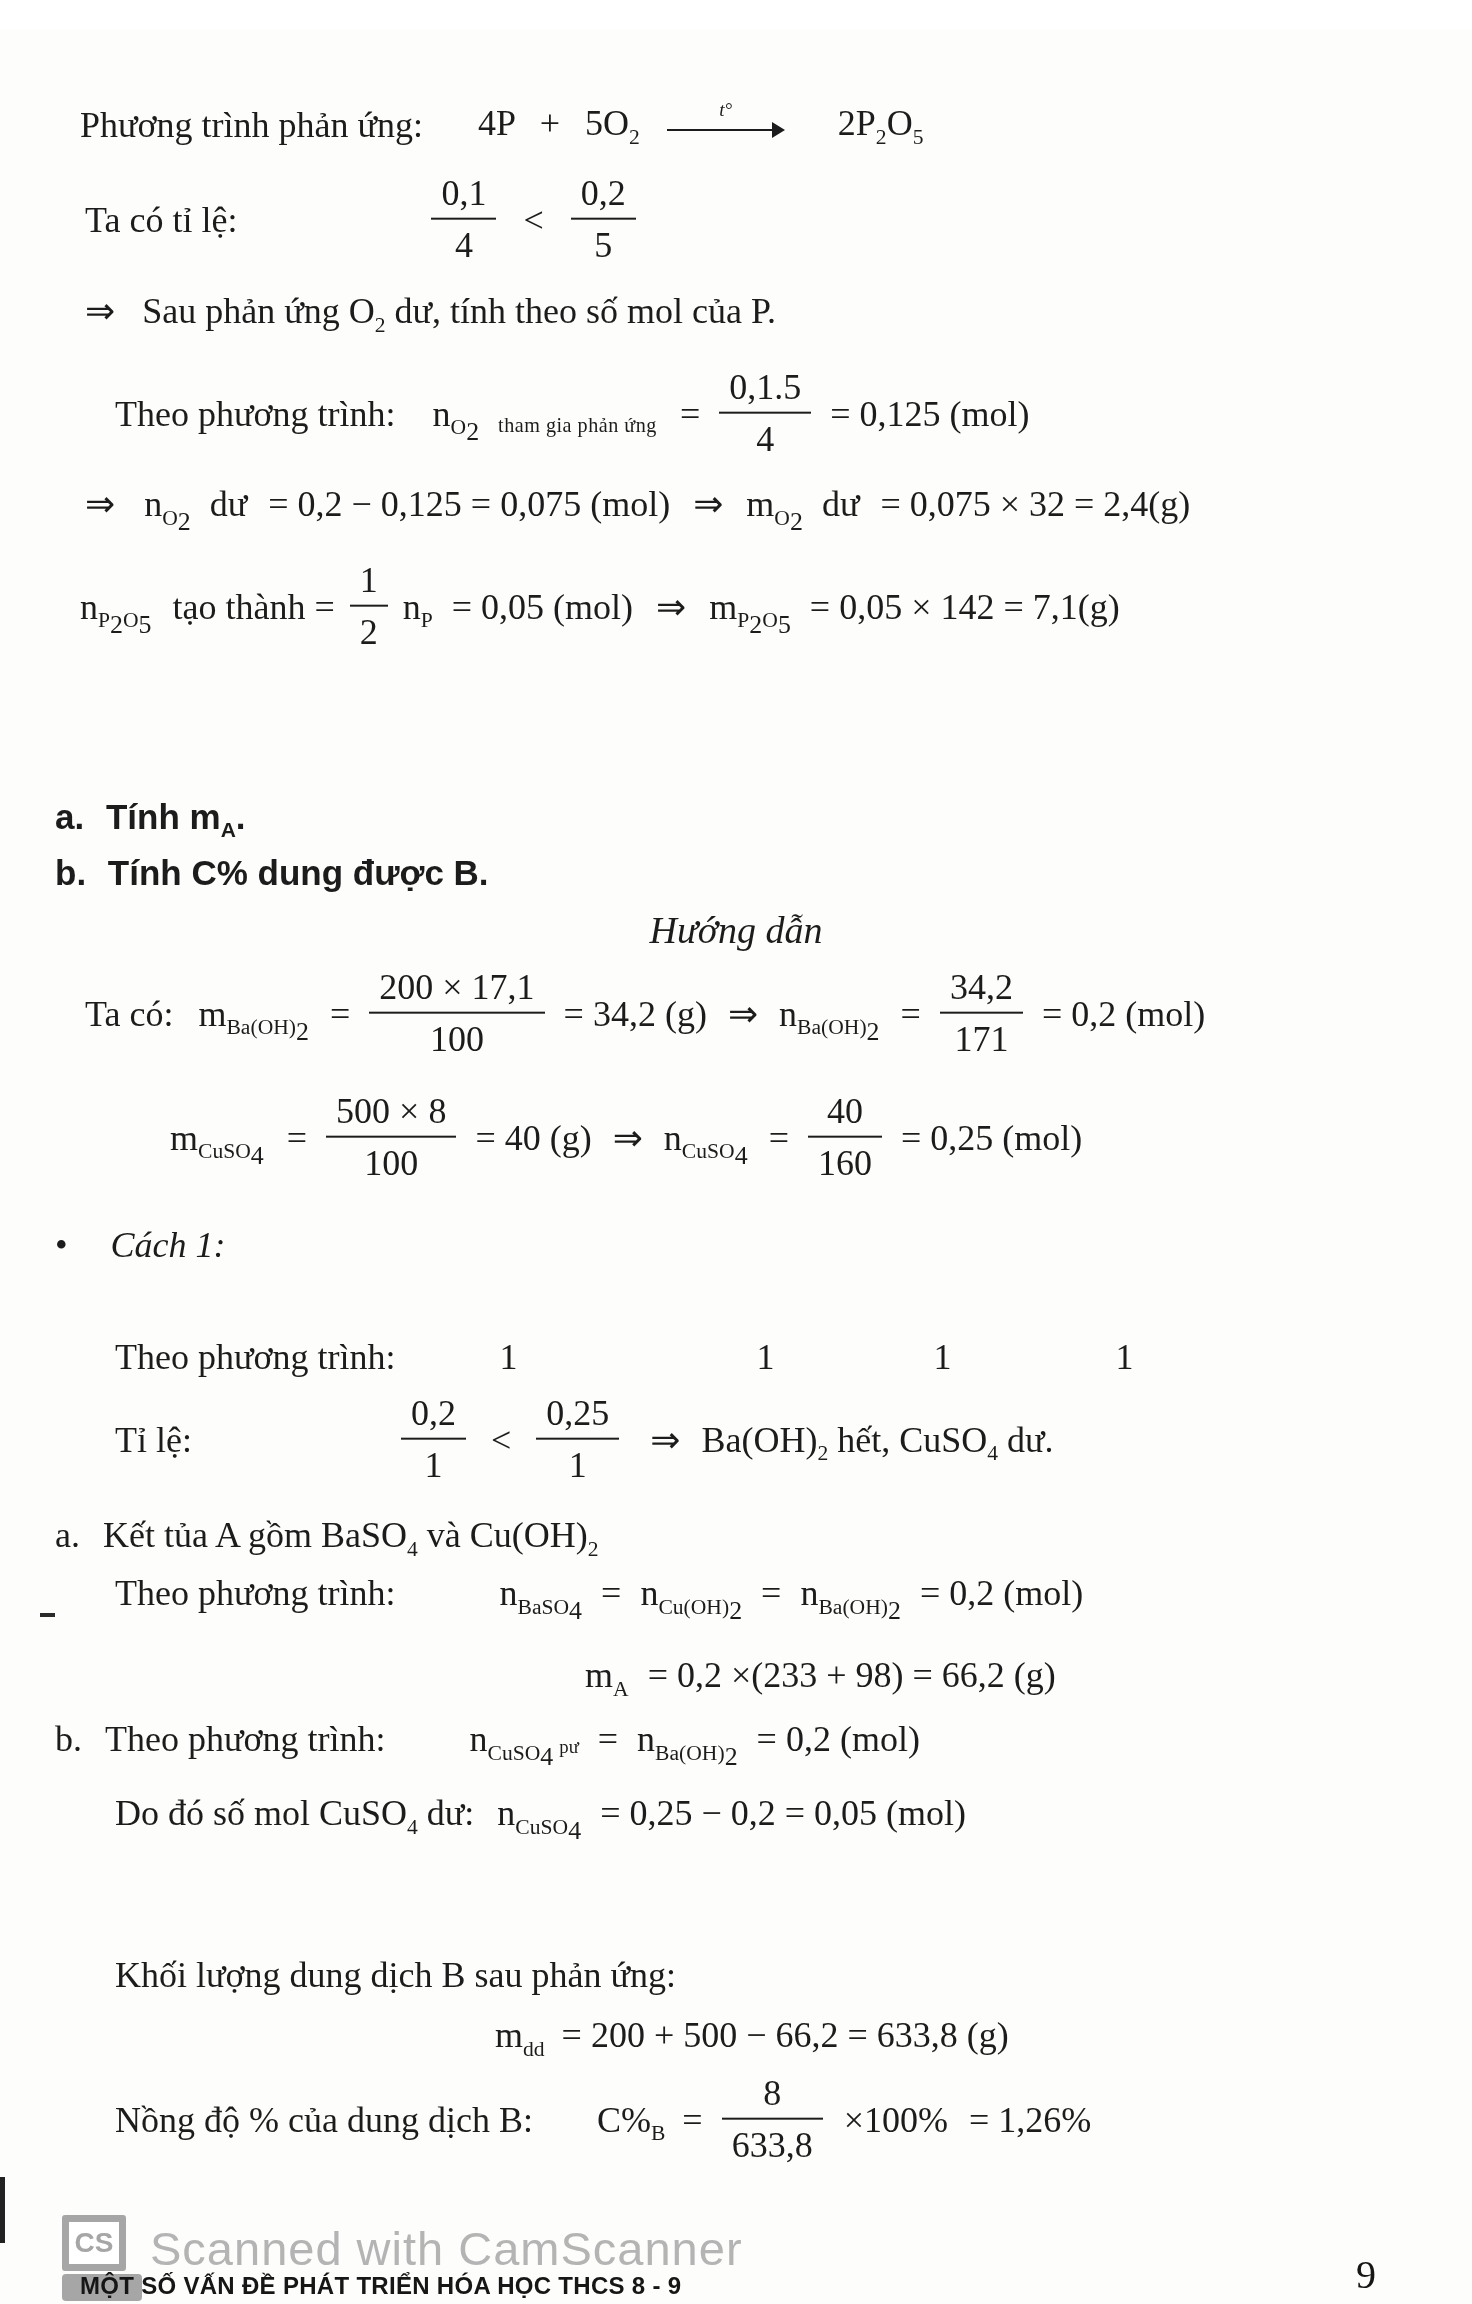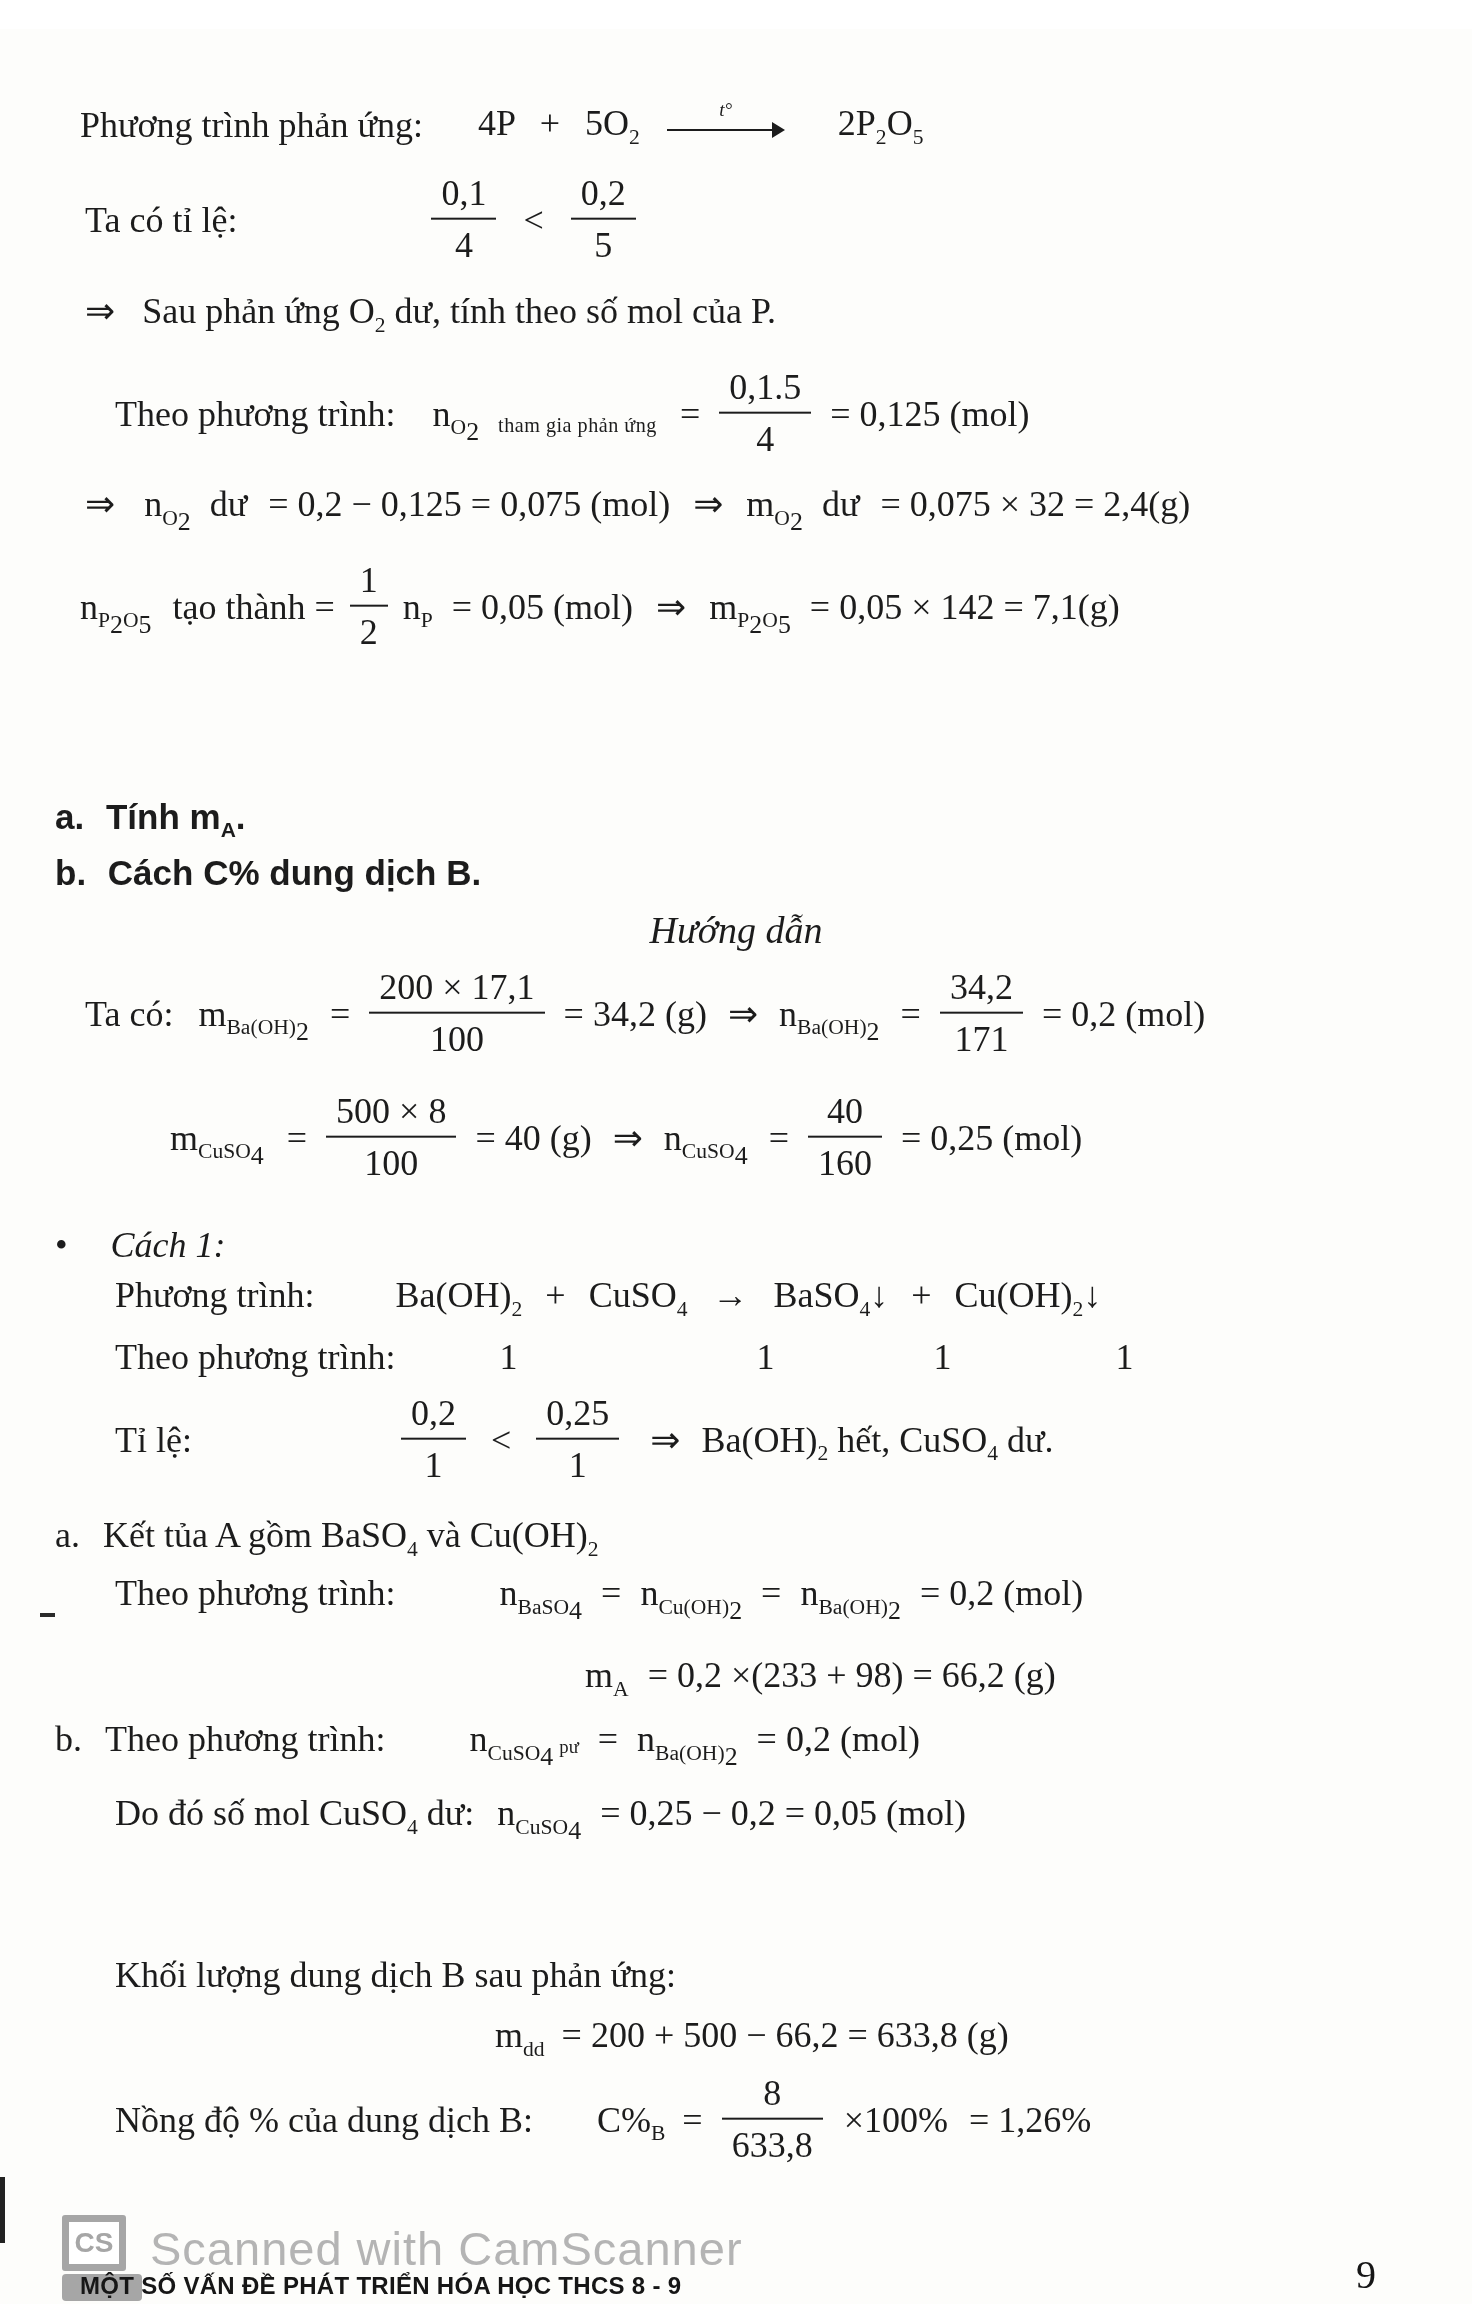--- a/index.html
+++ b/index.html
@@ -118,21 +118,21 @@
     <span class="t" style="margin-left:10px">= 0,05 × 142 = 7,1(g)</span>
   </div>
 
 
   <div class="line bold" style="top:768px;left:55px;font-size:35px">
     <span class="t">a.</span>
     <span class="t" style="margin-left:12px">Tính m</span><span class="sb">A</span><span class="t">.</span>
   </div>
   <div class="line bold" style="top:824px;left:55px;font-size:35px">
     <span class="t">b.</span>
-    <span class="t" style="margin-left:12px">Cách C% dung dịch B.</span>
+    <span class="t" style="margin-left:12px">Tính C% dung được B.</span>
   </div>
 
   <div class="line center it" style="top:880px;font-size:38px">
     <span class="t">Hướng dẫn</span>
   </div>
 
   <div class="line" style="top:942px;left:85px">
     <span class="t">Ta có:</span>
     <span class="t" style="margin-left:16px">m</span><span class="sb">Ba(OH)</span><span class="sb2">2</span>
     <span class="t" style="margin-left:12px">=</span>
@@ -167,30 +167,20 @@
       <span class="den">160</span>
     </span>
     <span class="t">= 0,25 (mol)</span>
   </div>
 
   <div class="line" style="top:1196px;left:55px">
     <span class="t">•</span>
     <span class="t it" style="margin-left:34px">Cách 1:</span>
   </div>
 
-  <div class="line" style="top:1246px;left:115px">
-    <span class="t">Phương trình:</span>
-    <span class="t" style="margin-left:72px">Ba(OH)</span><span class="sb">2</span>
-    <span class="t" style="margin:0 14px">+</span>
-    <span class="t">CuSO</span><span class="sb">4</span>
-    <span class="t" style="margin:0 16px">→</span>
-    <span class="t">BaSO</span><span class="sb">4</span><span class="t">↓</span>
-    <span class="t" style="margin:0 14px">+</span>
-    <span class="t">Cu(OH)</span><span class="sb">2</span><span class="t">↓</span>
-  </div>
 
   <div class="line" style="top:1308px;left:115px">
     <span class="t">Theo phương trình:</span>
     <span class="t" style="margin-left:95px">1</span>
     <span class="t" style="margin-left:230px">1</span>
     <span class="t" style="margin-left:150px">1</span>
     <span class="t" style="margin-left:155px">1</span>
   </div>
 
   <div class="line" style="top:1368px;left:115px">

